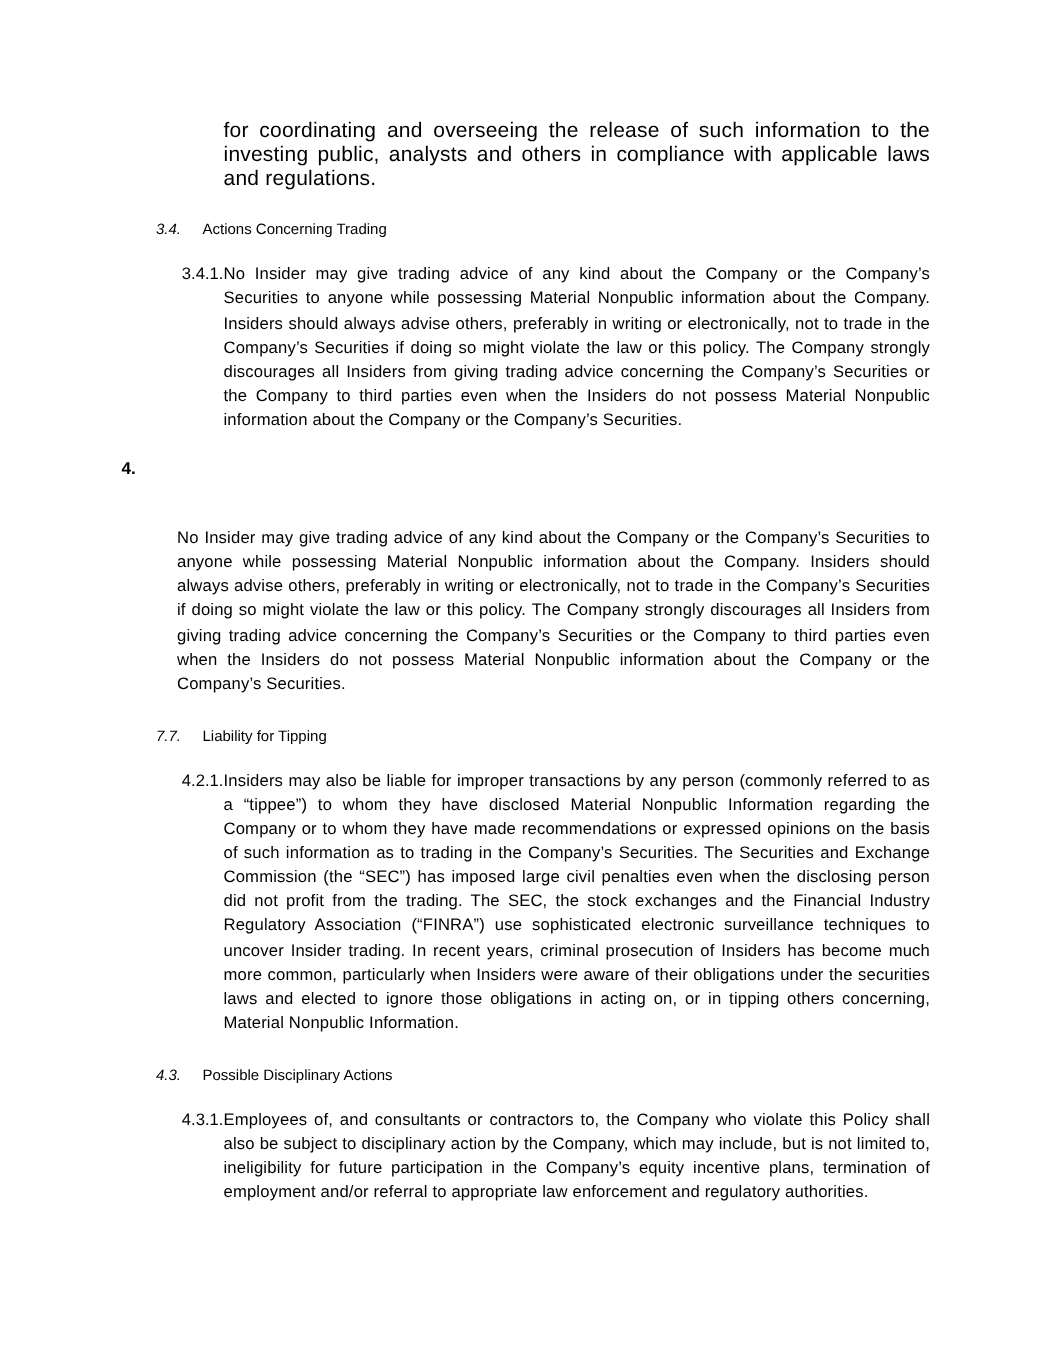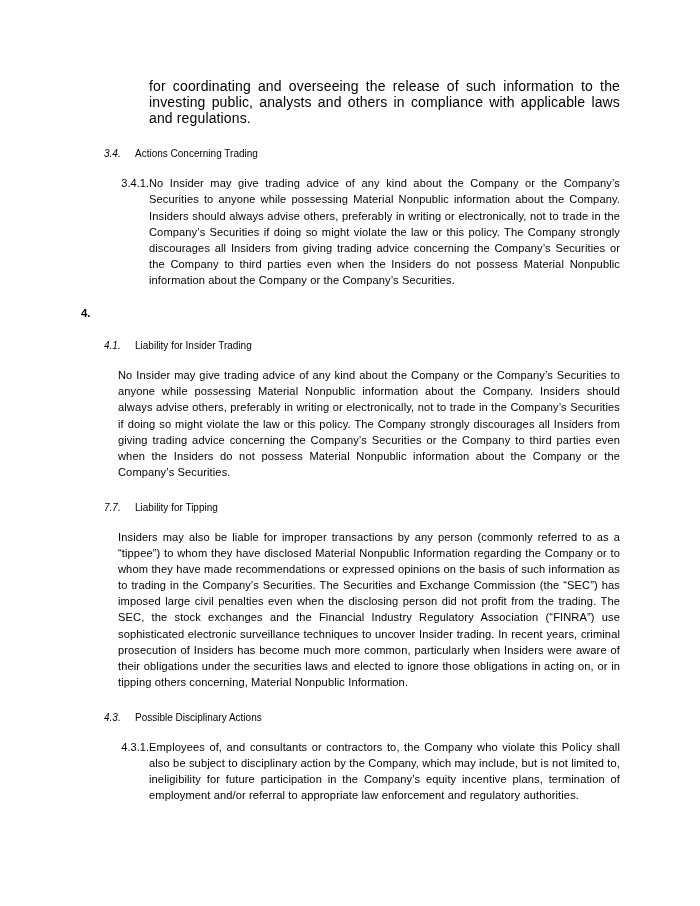--- a/index.html
+++ b/index.html
@@ -124,41 +124,38 @@
     </div>
 
     <div class="sp-17"></div>
 
     <div class="h1row">
       <span class="num">4.</span>
     </div>
 
     <div class="sp-17"></div>
 
-    <div class="h2row">
-      <span class="num">4.1.</span>
-      <span class="txt">Liability for Insider Trading</span>
-    </div>
 
     <div class="sp-13"></div>
 
     <div class="p3row">
       <span class="txt">No Insider may give trading advice of any kind about the Company or the Company’s Securities to anyone while possessing Material Nonpublic information about the Company. Insiders should always advise others, preferably in writing or electronically, not to trade in the Company’s Securities if doing so might violate the law or this policy. The Company strongly discourages all Insiders from giving trading advice concerning the Company’s Securities or the Company to third parties even when the Insiders do not possess Material Nonpublic information about the Company or the Company’s Securities.</span>
     </div>
 
     <div class="sp-20"></div>
 
     <div class="h2row">
       <span class="num">7.7.</span>
       <span class="txt">Liability for Tipping</span>
     </div>
 
     <div class="sp-13"></div>
 
     <div class="p3row">
+      <span class="num">4.2.1.</span>
       <span class="txt">Insiders may also be liable for improper transactions by any person (commonly referred to as a “tippee”) to whom they have disclosed Material Nonpublic Information regarding the Company or to whom they have made recommendations or expressed opinions on the basis of such information as to trading in the Company’s Securities. The Securities and Exchange Commission (the “SEC”) has imposed large civil penalties even when the disclosing person did not profit from the trading. The SEC, the stock exchanges and the Financial Industry Regulatory Association (“FINRA”) use sophisticated electronic surveillance techniques to uncover Insider trading. In recent years, criminal prosecution of Insiders has become much more common, particularly when Insiders were aware of their obligations under the securities laws and elected to ignore those obligations in acting on, or in tipping others concerning, Material Nonpublic Information.</span>
     </div>
 
     <div class="sp-20"></div>
 
     <div class="h2row">
       <span class="num">4.3.</span>
       <span class="txt">Possible Disciplinary Actions</span>
     </div>
 

